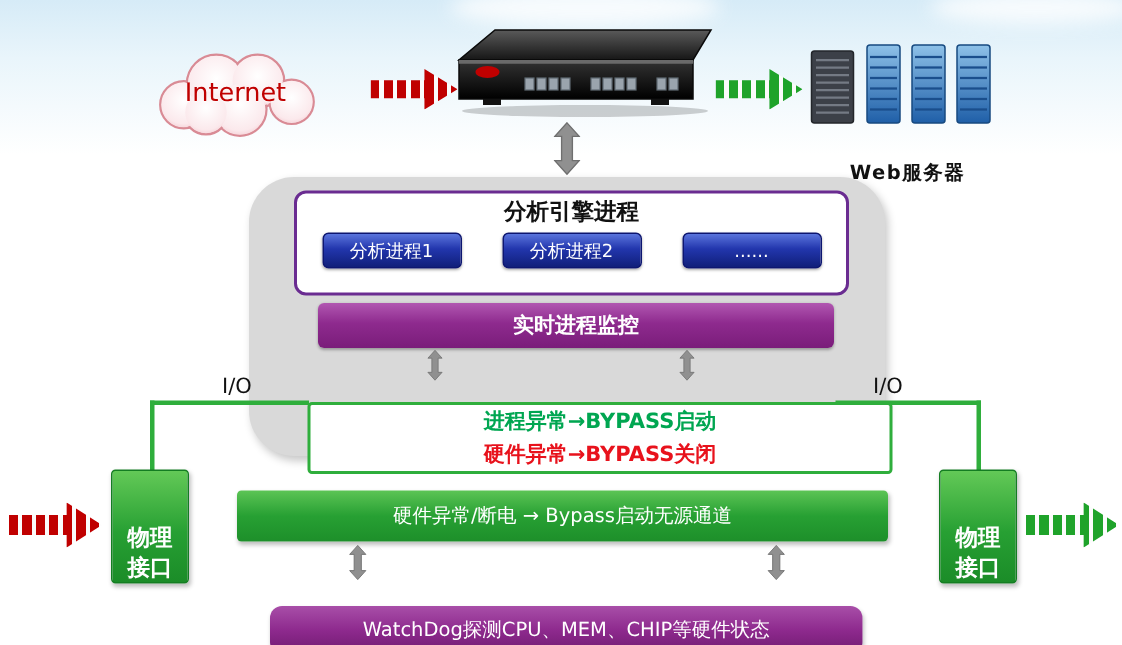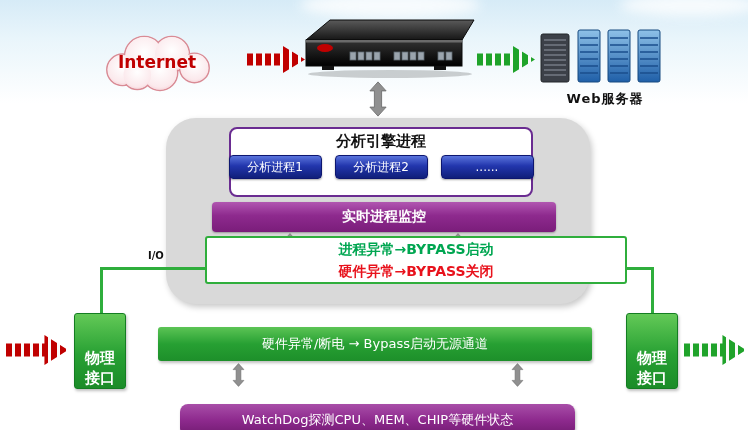--- a/index.html
+++ b/index.html
@@ -16,46 +16,46 @@
                 filter:drop-shadow(0 1px 1px rgba(0,0,0,.35))}
   .stripe-red{background:repeating-linear-gradient(90deg,#c00000 0 6px,rgba(255,255,255,.95) 6px 9px)}
   .stripe-green{background:repeating-linear-gradient(90deg,#1fa32a 0 6px,rgba(255,255,255,.95) 6px 9px)}
 
   
   .container-box{background:#d9d9d9;border-radius:30px;box-shadow:2px 3px 6px rgba(0,0,0,.22)}
 
   .engine-box{background:#ffffff;border:2px solid #6a2c91;border-radius:8px;
               display:flex;flex-direction:column;align-items:center;padding-top:3px}
   .engine-title{font-size:15px;font-weight:bold;color:#111}
-  .chip-row{display:flex;gap:13px;margin-top:4px}
+  .chip-row{display:flex;gap:27px;margin-top:4px}
   .blue-chip{width:93px;height:24px;border-radius:4px;color:#fff;font-size:12px;
              background:linear-gradient(180deg,#5a74dc 0%,#2236ad 45%,#101f7a 100%);
              border:1px solid #0d1670;display:flex;align-items:center;justify-content:center;
              box-shadow:0 1px 2px rgba(0,0,0,.35)}
   .purple-bar{color:#fff;font-weight:bold;font-size:14px;border-radius:4px;
               background:linear-gradient(180deg,#b157b1 0%,#8e2a8e 45%,#7a1d7a 100%);
               box-shadow:0 1px 2px rgba(0,0,0,.3)}
   .bypass-box{background:#fff;border:2px solid #2fae3c;border-radius:3px;
               display:flex;flex-direction:column;align-items:center;justify-content:center}
   .bypass-box .l1{color:#00a651;font-weight:bold;font-size:14px;line-height:22px}
   .bypass-box .l2{color:#e8121c;font-weight:bold;font-size:14px;line-height:22px}
-  .io-label{font-size:10px;font-weight:bold;color:#111}
+  .io-label{font-size:14px;font-weight:normal;color:#111}
   .conn{background:#2fae3c}
   .green-box{color:#fff;font-weight:bold;font-size:15px;line-height:20px;text-align:center;
              background:linear-gradient(180deg,#63c957 0%,#27a033 55%,#1b8c28 100%);
              border:1px solid #147d22;border-radius:3px;
              display:flex;flex-direction:column;align-items:center;justify-content:flex-end;
              box-shadow:1px 2px 3px rgba(0,0,0,.25)}
   .green-bar{color:#fff;font-size:13px;border-radius:3px;
              background:linear-gradient(180deg,#5cc455 0%,#27a033 50%,#1d8f2a 100%);
              box-shadow:1px 2px 3px rgba(0,0,0,.25)}
   .watchdog-bar{color:#fff;font-size:13px;border-radius:8px;
              background:linear-gradient(180deg,#a84ea8 0%,#8e2a8e 50%,#701a70 100%);
              box-shadow:1px 2px 3px rgba(0,0,0,.25)}
-  .cloud-label{color:#c00000;font-weight:bold;font-size:17px;text-shadow:0 1px 1px rgba(255,255,255,.8)}
+  .cloud-label{color:#c00000;font-weight:normal;font-size:17px;text-shadow:0 1px 1px rgba(255,255,255,.8)}
   .srv-label{font-size:13px;font-weight:bold;color:#111;text-align:center;letter-spacing:1px}
 </style>
 </head>
 <body>
 
 <div class="stage">
 
   <div class="sky-wisp" style="left:300px;top:-8px;width:180px;height:26px"></div>
   <div class="sky-wisp" style="left:620px;top:-6px;width:140px;height:22px"></div>
 
@@ -162,30 +162,30 @@
         <line x1="70" y1="40" x2="88" y2="40"></line>
           <line x1="70" y1="47" x2="88" y2="47"></line>
         <line x1="100" y1="12" x2="118" y2="12"></line>
           <line x1="100" y1="19" x2="118" y2="19"></line>
         <line x1="100" y1="26" x2="118" y2="26"></line>
           <line x1="100" y1="33" x2="118" y2="33"></line>
         <line x1="100" y1="40" x2="118" y2="40"></line>
           <line x1="100" y1="47" x2="118" y2="47"></line>
       </g>
     </svg>
-    <div class="srv-label" style="margin-top:0">Web服务器</div>
+    <div class="srv-label" style="margin-top:16px">Web服务器</div>
   </div>
 
   <svg class="abs" style="left:369px;top:81px" width="18" height="36" viewBox="0 0 20 40">
     <path d="M10,1 L19,11 L14,11 L14,29 L19,29 L10,39 L1,29 L6,29 L6,11 L1,11 Z" fill="#909090" stroke="#6f6f6f" stroke-width="1"></path>
   </svg>
 
   <div class="abs container-box" style="left:166px;top:118px;width:424px;height:186px"></div>
 
-  <div class="abs engine-box" style="left:229px;top:127px;width:304px;height:70px">
+  <div class="abs engine-box" style="left:196px;top:127px;width:370px;height:70px">
     <div class="engine-title">分析引擎进程</div>
     <div class="chip-row">
       <div class="blue-chip">分析进程1</div>
       <div class="blue-chip">分析进程2</div>
       <div class="blue-chip">......</div>
     </div>
   </div>
 
   <div class="abs purple-bar flexc" style="left:212px;top:202px;width:344px;height:30px">实时进程监控</div>
 
@@ -196,21 +196,21 @@
     <path d="M10,1 L19,11 L14,11 L14,29 L19,29 L10,39 L1,29 L6,29 L6,11 L1,11 Z" fill="#909090" stroke="#6f6f6f" stroke-width="1"></path>
   </svg>
 
   <div class="abs conn" style="left:100px;top:267px;width:106px;height:3px"></div>
   <div class="abs conn" style="left:100px;top:267px;width:3px;height:48px"></div>
   <div class="abs conn" style="left:557px;top:267px;width:97px;height:3px"></div>
   <div class="abs conn" style="left:651px;top:267px;width:3px;height:48px"></div>
   <div class="abs io-label" style="left:148px;top:250px">I/O</div>
   <div class="abs io-label" style="left:582px;top:250px">I/O</div>
 
-  <div class="abs bypass-box" style="left:205px;top:236px;width:422px;height:48px">
+  <div class="abs bypass-box" style="left:205px;top:268px;width:390px;height:48px">
     <div class="l1">进程异常→BYPASS启动</div>
     <div class="l2">硬件异常→BYPASS关闭</div>
   </div>
 
   <div class="abs green-box" style="left:74px;top:313px;width:52px;height:76px">
     <span>物理</span>
     <span>接口</span>
   </div>
   <div class="abs green-box" style="left:626px;top:313px;width:52px;height:76px">
     <span>物理</span>

